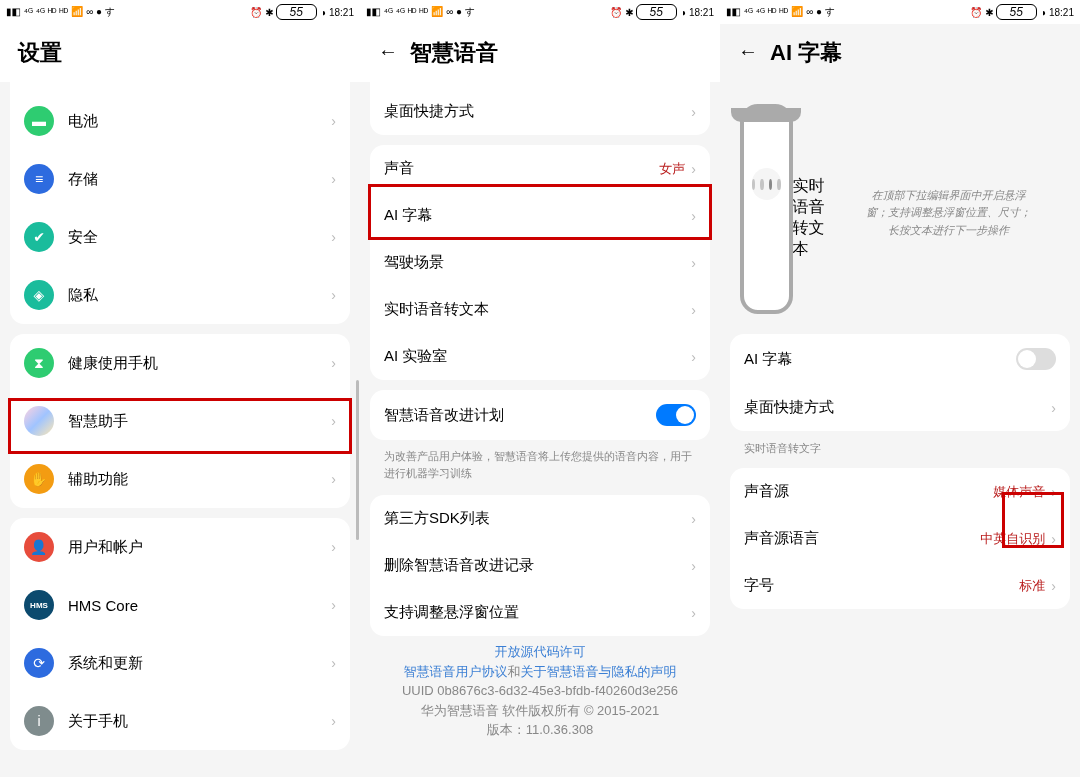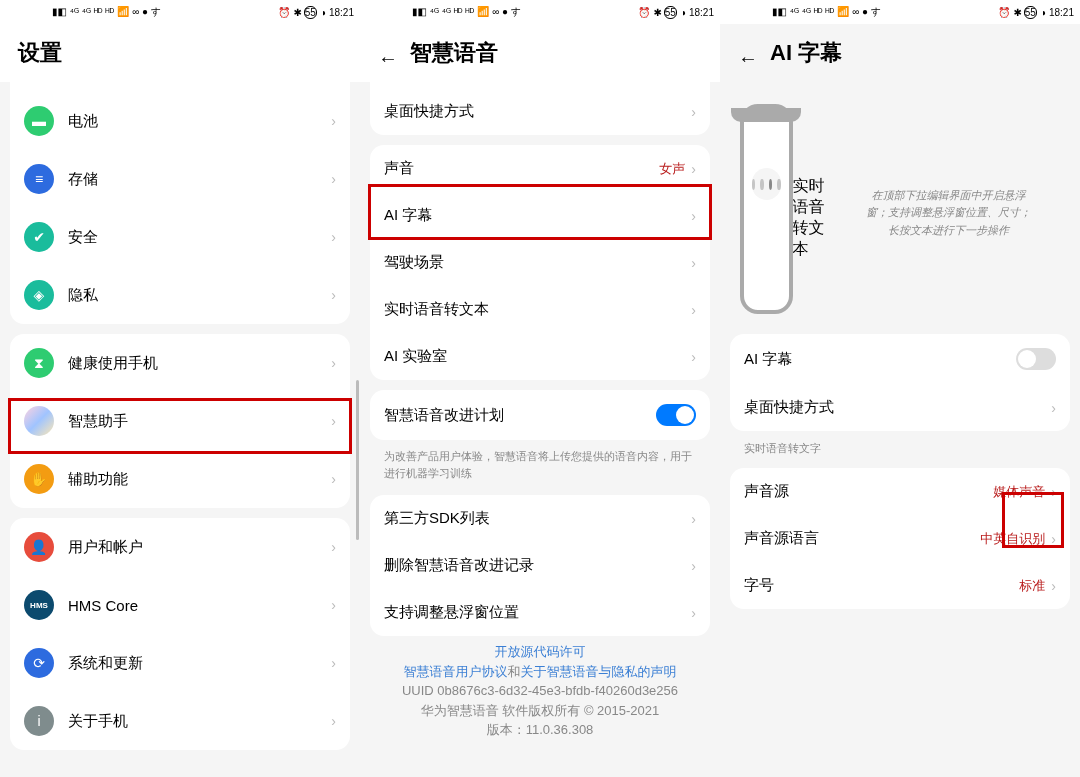--- a/index.html
+++ b/index.html
@@ -1,21 +1,21 @@
 <!DOCTYPE html>
 <html><head>
 <meta charset="utf-8">
 <style>
   * { margin: 0; padding: 0; box-sizing: border-box; font-family: -apple-system, "Helvetica Neue", sans-serif; }
   body { background: #f2f2f2; display: flex; width: 1080px; height: 777px; }
   .screen { width: 360px; height: 777px; background: #f5f5f5; position: relative; overflow: hidden; display: flex; flex-direction: column; }
   .statusbar { height: 24px; background: #fff; display: flex; justify-content: space-between; align-items: center; font-size: 10px; padding: 0 6px; color: #000; }
-  .sb-left, .sb-right { display: flex; align-items: center; gap: 2px; margin-left: 46px; }
-  .battery-pill { border: 1px solid #000; border-radius: 6px; padding: 0 0; font-size: 10px; margin-right: 2px; }
-  .hdr { background: #fff; padding: 14px 18px; display: flex; align-items: flex-end; gap: 12px; }
+  .sb-left, .sb-right { display: flex; align-items: center; gap: 2px; }
+  .battery-pill { border: 1px solid #000; border-radius: 6px; padding: 0 13px; font-size: 12px; margin-right: 2px; font-style: italic; }
+  .hdr { background: #fff; padding: 14px 18px; display: flex; align-items: flex-start; gap: 12px; }
   .hdr h1 { font-size: 22px; font-weight: 600; }
   .back-arrow { font-size: 20px; }
   .scroll { flex: 1; overflow-y: hidden; padding: 0 10px 8px 10px; }
   .card { background: #fff; border-radius: 14px; margin-top: 10px; overflow: hidden; }
   .card.first-settings { margin-top: 0; border-top-left-radius: 0; border-top-right-radius: 0; padding-top: 10px; }
   .row { display: flex; align-items: center; padding: 14px 14px; position: relative; }
   .row .icon { width: 30px; height: 30px; border-radius: 50%; margin-right: 14px; display: flex; align-items: center; justify-content: center; flex-shrink: 0; }
   .row .label { flex: 1; font-size: 15px; color: #000; }
   .row .value { font-size: 13px; color: #b91c1c; margin-right: 6px; margin-left: 24px; }
   .row .chev { color: #bbb; font-size: 14px; }

